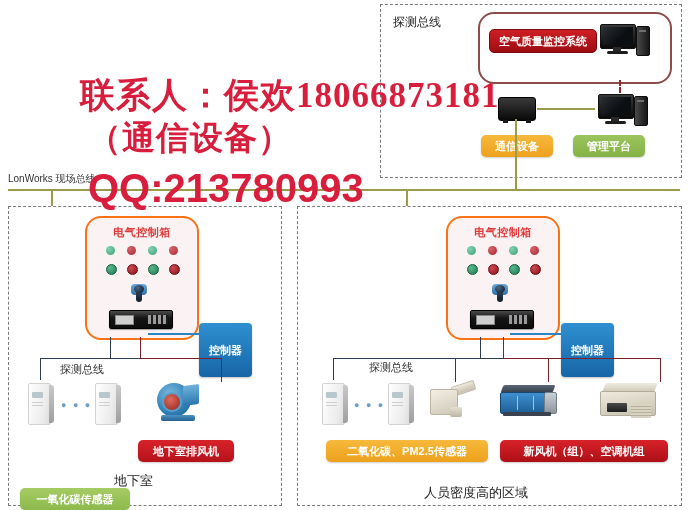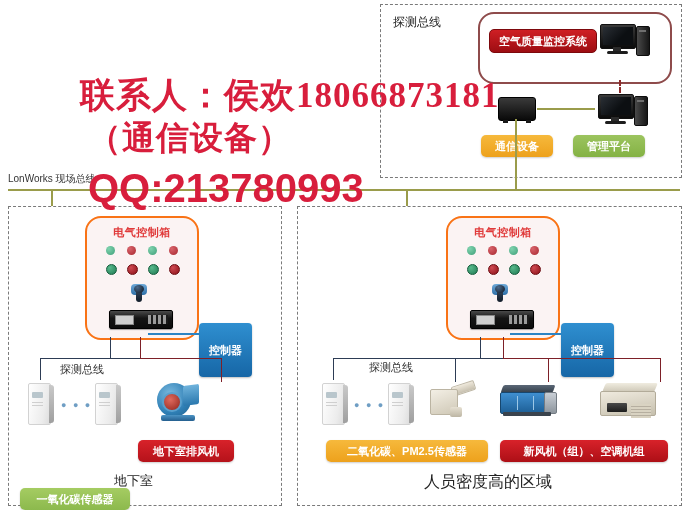--- a/index.html
+++ b/index.html
@@ -266,21 +266,21 @@
     <div class="scroll"></div>
       <div class="outlet"></div>
       <div class="inlet"></div>
       <div class="base"></div>
   </div>
 
   <div class="pill green" style="left:20px;top:440px;width:110px;margin-top:48px;">一氧化碳传感器</div>
   <div class="pill red" style="left:138px;top:440px;width:96px;">地下室排风机</div>
 
   <div class="zone" style="left:297px;top:206px;width:383px;height:298px;"></div>
-  <div class="zone-label" style="left:424px;top:472px;font-size:16px;">人员密度高的区域</div>
+  <div class="zone-label" style="left:424px;top:484px;font-size:13px;">人员密度高的区域</div>
 
   <div class="ctrlbox" style="left:446px;top:216px;">
     <div class="ctrl-title">电气控制箱</div>
     <div class="led g" style="left:19px;top:28px;"></div>
     <div class="led r" style="left:40px;top:28px;"></div>
     <div class="led g" style="left:61px;top:28px;"></div>
     <div class="led r" style="left:82px;top:28px;"></div>
     <div class="led gd" style="left:19px;top:46px;"></div>
     <div class="led rd" style="left:40px;top:46px;"></div>
     <div class="led gd" style="left:61px;top:46px;"></div>

